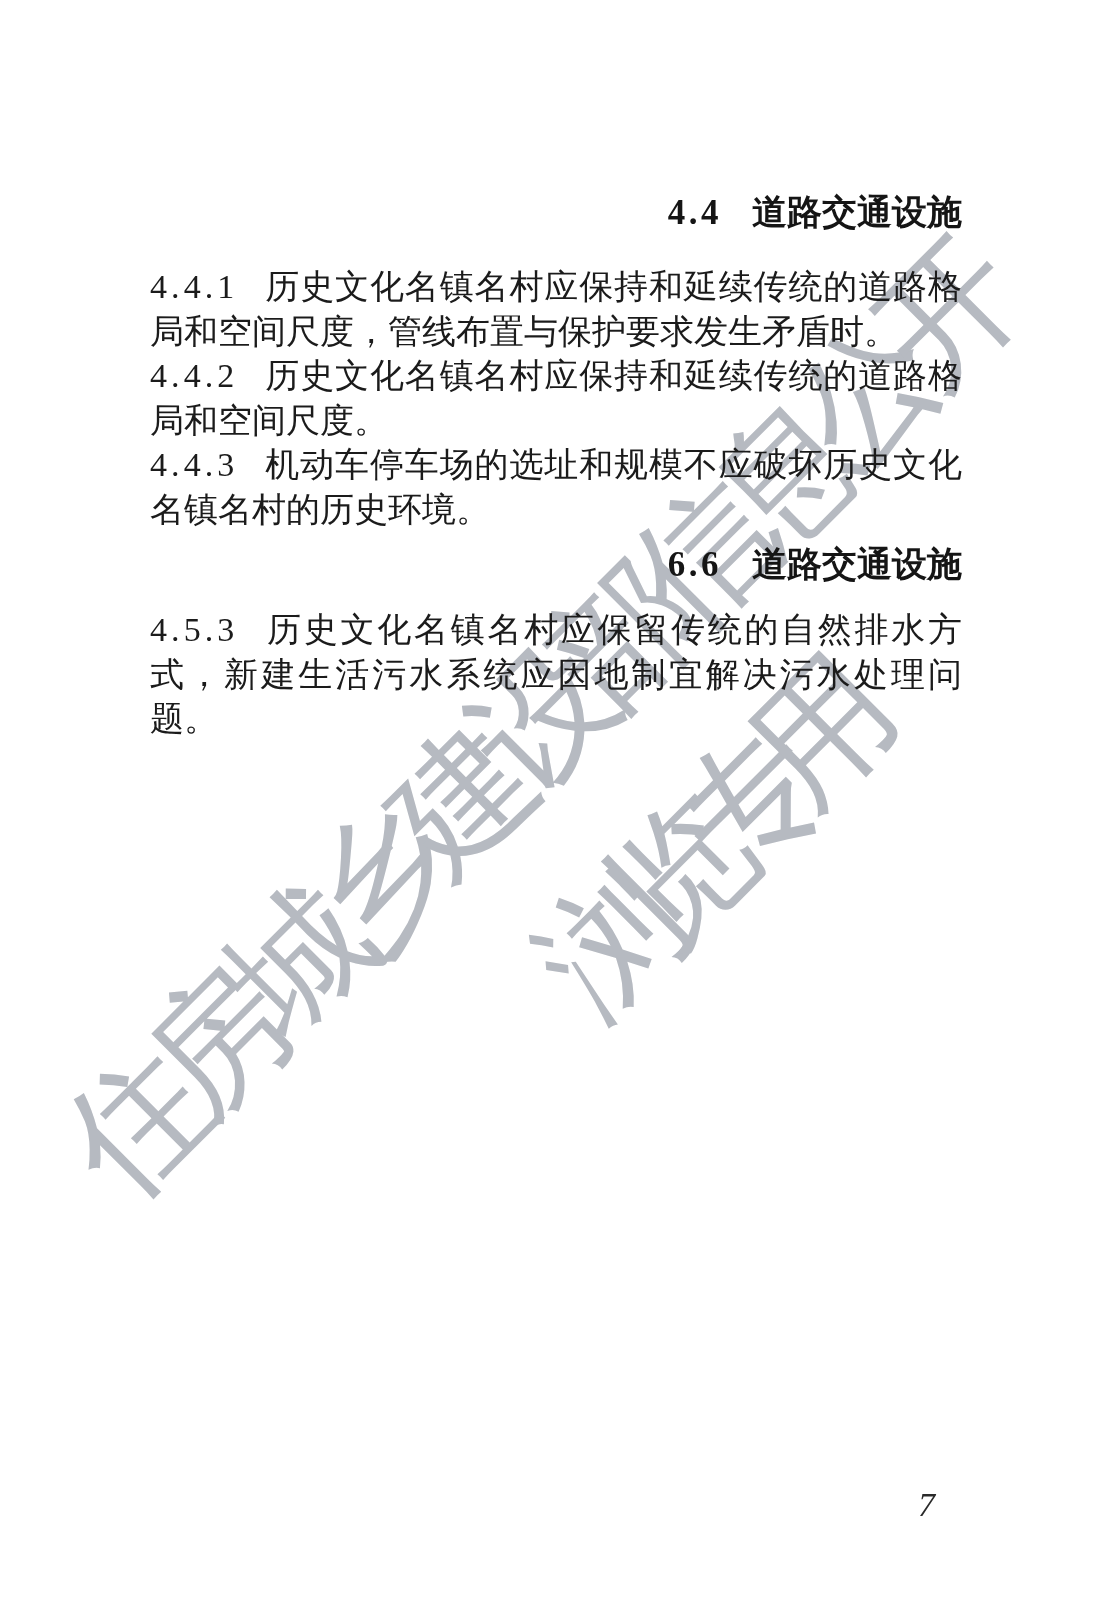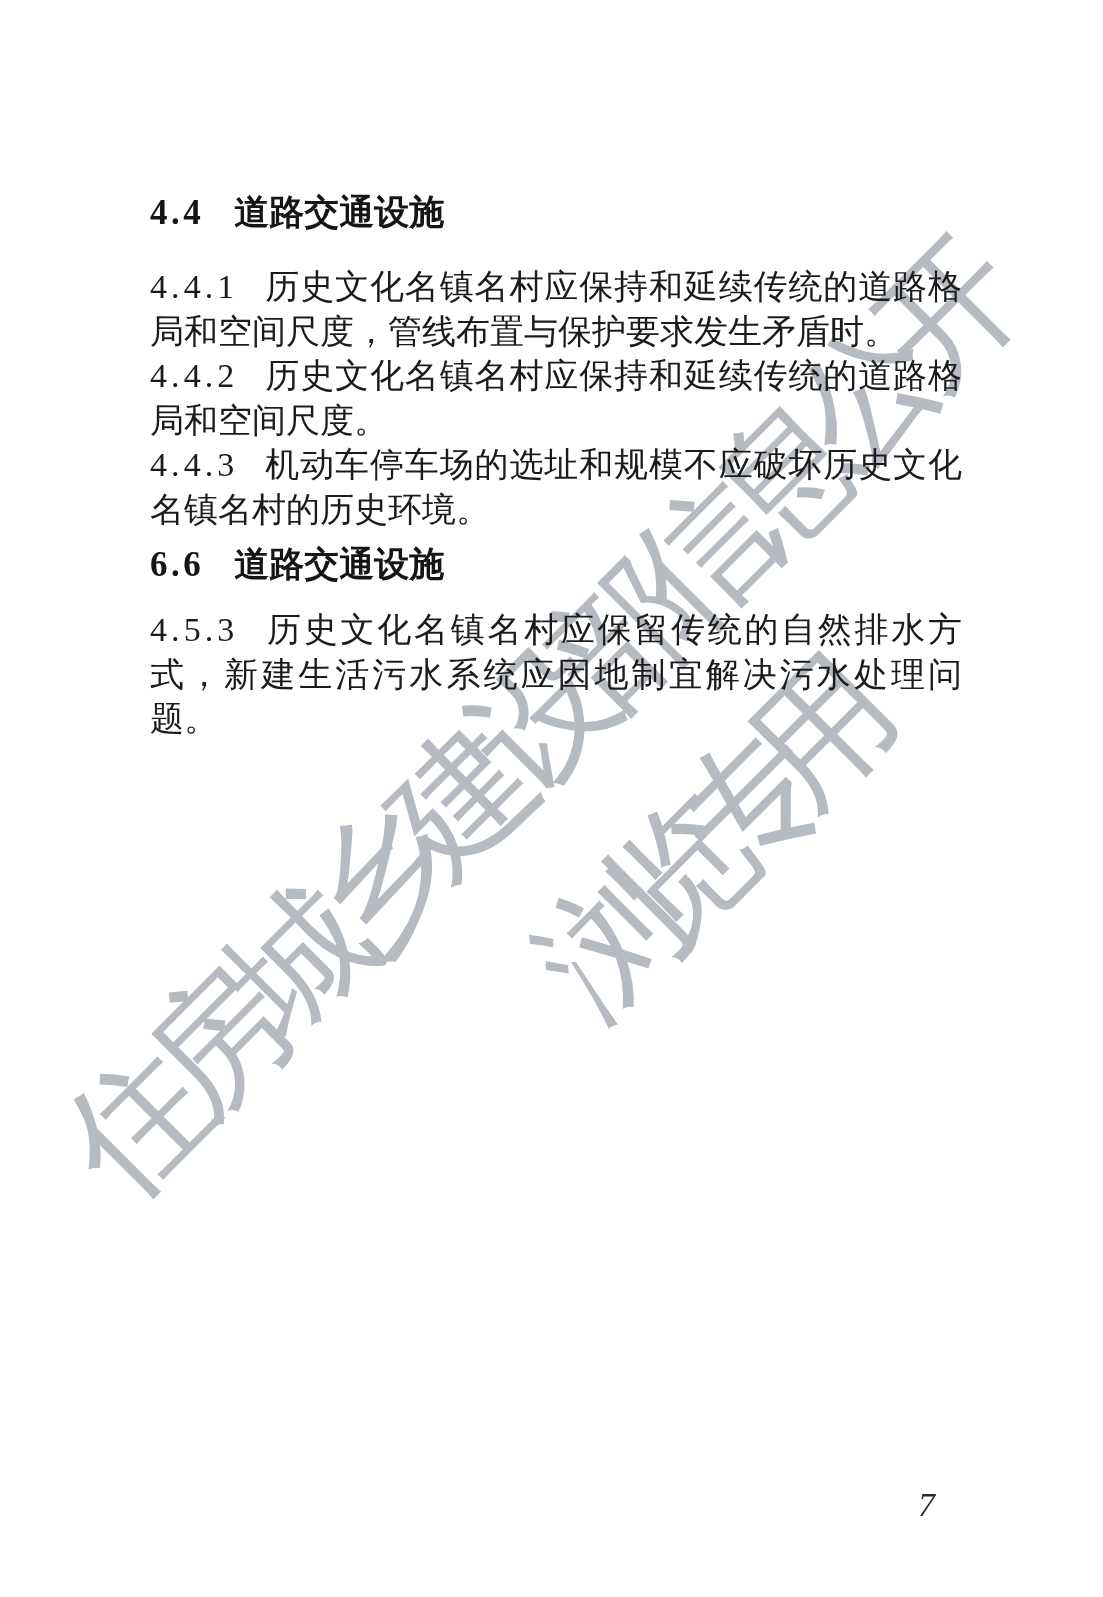--- a/index.html
+++ b/index.html
@@ -38,21 +38,21 @@
   .content {
     position: absolute;
     left: 150px; top: 0;
     width: 812px;
     z-index: 2;
   }
   .section-heading {
     font-size: 35px;
     line-height: 40px;
     font-weight: bold;
-    text-align: left;
+    text-align: right;
     font-family: "DejaVu Sans", "Liberation Sans", sans-serif;
     color: #151515;
   }
   .sh-1 { margin-top: 192px; margin-bottom: 32px; }
   .sh-2 { margin-top: 12px; margin-bottom: 23px; }
   .h-num {
     font-family: "Liberation Serif", "DejaVu Serif", serif;
     letter-spacing: 0.10em;
     margin-right: 30px;
   }

